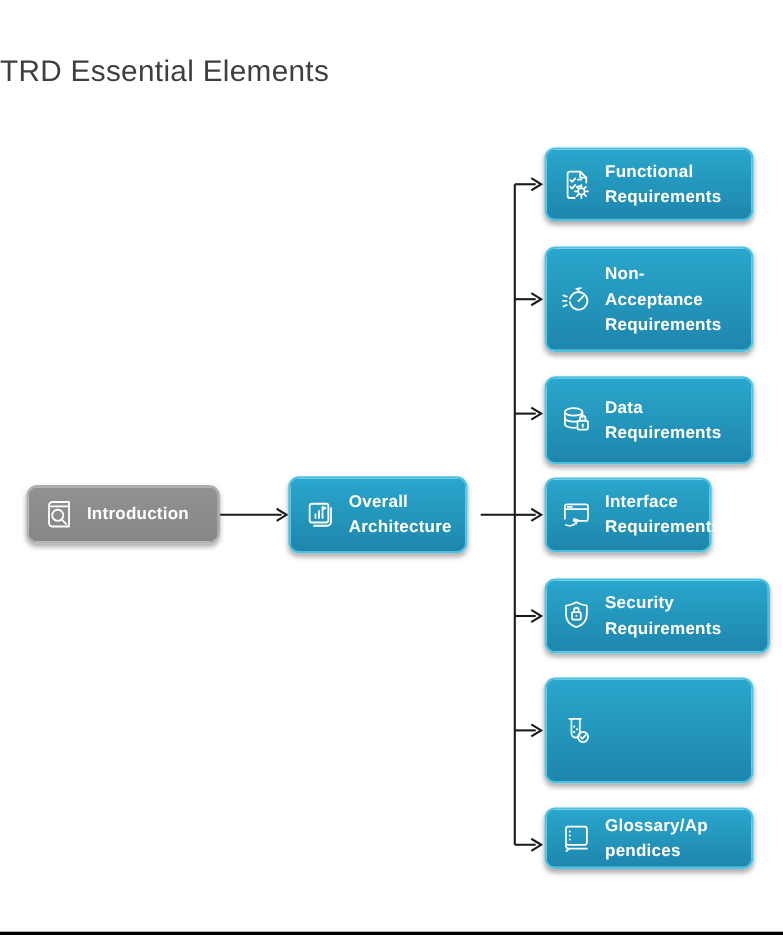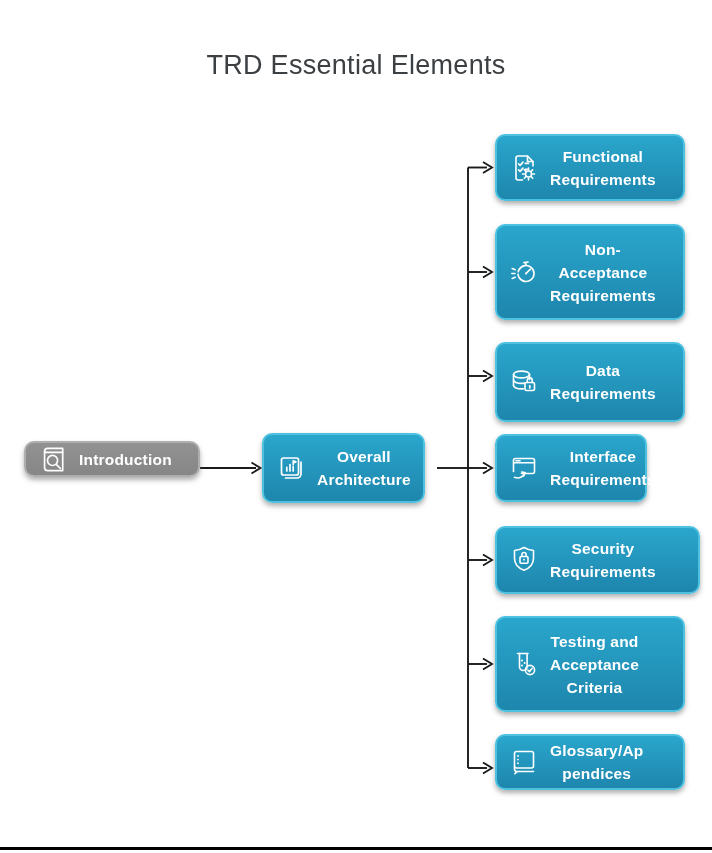--- a/index.html
+++ b/index.html
@@ -1,25 +1,25 @@
 <!DOCTYPE html>
 <html style="--blue-top: #2aa6cc; --blue-bottom: #1e86ad; --blue-border: #4cc2e0; --gray-fill: #929292; --gray-border: #aeaeae; --arrow-color: #1a1a1a; --title-color: #3d4043; --label-color: #ffffff;"><head>
 <meta charset="utf-8">
 <style>
   html,body{margin:0;padding:0;background:#ffffff;width:712px;height:853px;overflow:hidden;
     font-family:"Liberation Sans", sans-serif;}
   .canvas{position:relative;width:712px;height:853px;background:#fff;}
-  .title{position:absolute;top:50px;left:0;width:712px;margin:0;text-align:center;
+  .title{position:absolute;top:50px;left:0;width:712px;margin:0;
     font-size:27px;font-weight:400;letter-spacing:.3px;color:var(--title-color,#3d4043);}
   .connectors{position:absolute;left:0;top:0;}
   .connectors path,.connectors polyline{stroke:var(--arrow-color,#1a1a1a);fill:none;
     stroke-width:1.9px;stroke-linecap:butt;stroke-linejoin:miter;}
   .node{position:absolute;display:flex;align-items:center;box-sizing:border-box;
     border-radius:10px;padding:4px 8px 4px 9px;gap:8px;
-    box-shadow:0 3px 5px rgba(110,110,110,.55);text-align:center;}
+    box-shadow:0 3px 5px rgba(110,110,110,.55);}
   .node.blue{background:linear-gradient(180deg,var(--blue-top,#2aa6cc),var(--blue-bottom,#1e86ad));
     border:2px solid var(--blue-border,#4cc2e0);}
   .node.gray{background:linear-gradient(180deg,var(--gray-fill,#979797),#868686);
     border:2px solid var(--gray-border,#aeaeae);}
   .node .icon{flex:none;display:flex;align-items:center;justify-content:center;width:36px;}
   .node .label{color:var(--label-color,#fff);font-size:15.5px;font-weight:bold;
     line-height:23px;letter-spacing:.2px;white-space:pre-line;}
   .bottom-rule{position:absolute;left:0;top:847px;width:712px;height:3px;background:#000;}
 </style>
 </head>
@@ -43,21 +43,21 @@
     <path d="M468 468H487"></path>
       <polyline points="483,462.5 492,468 483,473.5"></polyline>
     <path d="M468 560H487"></path>
       <polyline points="483,554.5 492,560 483,565.5"></polyline>
     <path d="M468 664H487"></path>
       <polyline points="483,658.5 492,664 483,669.5"></polyline>
     <path d="M468 768H487"></path>
       <polyline points="483,762.5 492,768 483,773.5"></polyline>
   </svg>
 
-  <div class="node gray" style="left:24px;top:441px;width:176px;height:36px">
+  <div class="node gray" style="left:24px;top:441px;width:176px;height:53px">
     <span class="icon">
       <svg width="33" height="33" viewBox="0 0 34 34" fill="none" stroke="#fff" stroke-width="1.7" stroke-linecap="round" stroke-linejoin="round">
         <path d="M26.5 28.5H11A3.2 3.2 0 0 1 7.8 25.3V8.7A3.2 3.2 0 0 1 11 5.5h15.5v23z"></path>
         <path d="M7.8 9.6h18.7"></path>
         <circle cx="16" cy="18" r="5.2"></circle>
         <path d="M20 22.2l4 4"></path>
       </svg>
     </span>
     <span class="label">Introduction</span>
   </div>
@@ -156,23 +156,20 @@
       <svg width="34" height="34" viewBox="0 0 34 34" fill="none" stroke="#fff" stroke-width="1.6" stroke-linecap="round" stroke-linejoin="round">
         <path d="M10.5 6.5h10.5"></path>
         <path d="M12.5 6.5v13.2a3.8 3.8 0 0 0 7.6 0V6.5"></path>
         <circle cx="15" cy="13.5" r="1" fill="#fff" stroke="none"></circle>
         <circle cx="17.6" cy="16" r="1" fill="#fff" stroke="none"></circle>
         <circle cx="15" cy="18.5" r="1" fill="#fff" stroke="none"></circle>
         <circle cx="23" cy="23" r="4.6"></circle>
         <path d="M20.9 23.1l1.5 1.5 2.9-3.3"></path>
       </svg>
     </span>
-    <span class="label">Testing and
-Acceptance
-Criteria</span>
   </div>
 
   <div class="node blue" style="left:495px;top:734px;width:190px;height:56px">
     <span class="icon">
       <svg width="34" height="34" viewBox="0 0 34 34" fill="none" stroke="#fff" stroke-width="1.6" stroke-linecap="round" stroke-linejoin="round">
         <rect x="7.5" y="6.5" width="19" height="16.5" rx="2"></rect>
         <circle cx="11" cy="11" r="0.95" fill="#fff" stroke="none"></circle>
         <circle cx="11" cy="14.6" r="0.95" fill="#fff" stroke="none"></circle>
         <circle cx="11" cy="18.2" r="0.95" fill="#fff" stroke="none"></circle>
         <path d="M7.5 21.5v2.7a2.3 2.3 0 0 0 2.3 2.3h16.7"></path>

